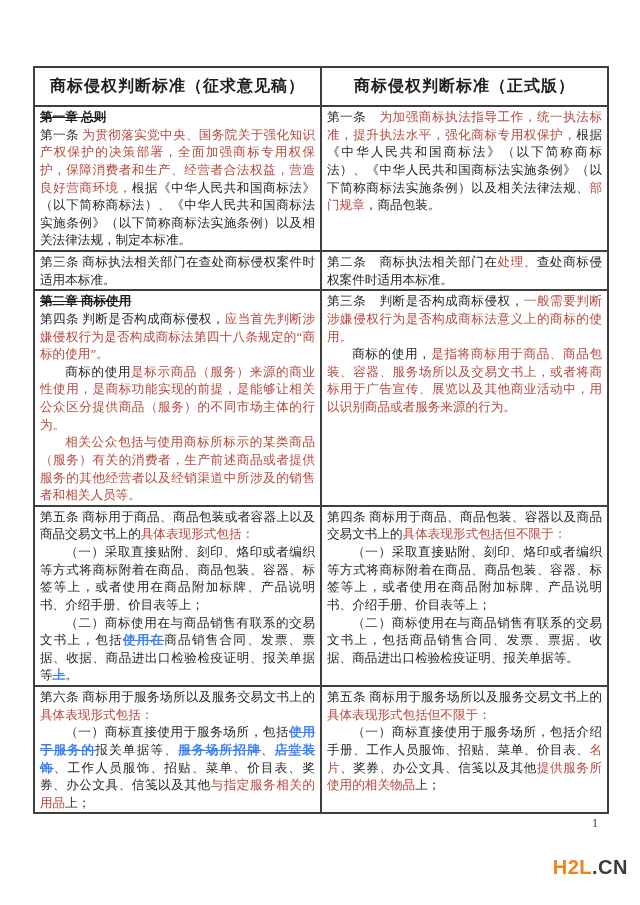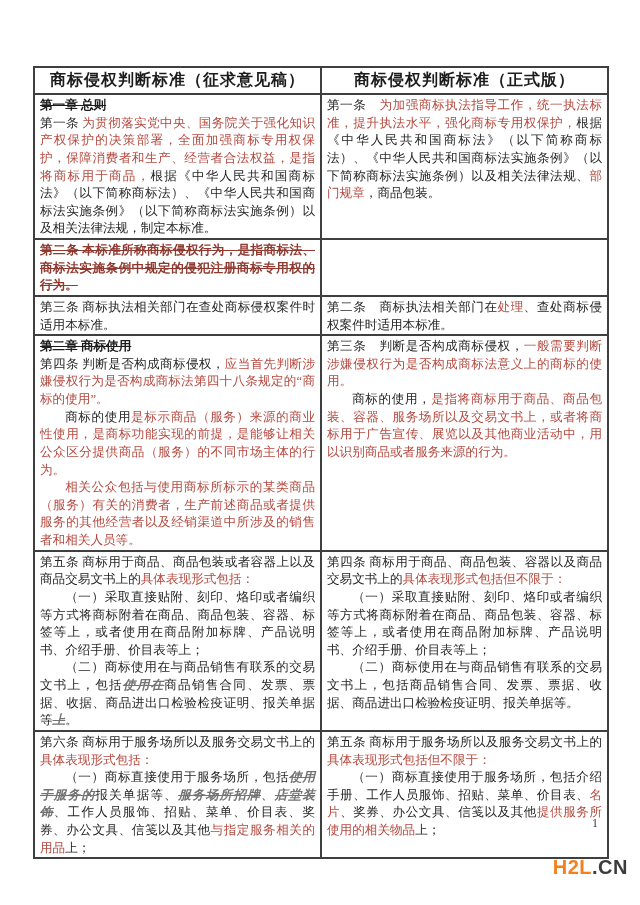--- a/index.html
+++ b/index.html
@@ -12,31 +12,31 @@
     overflow:hidden;
   }
   .table-wrap { position:absolute; left:33px; top:66px; width:576px; }
   table.cmp { border-collapse:collapse; width:100%; table-layout:fixed; }
   table.cmp th, table.cmp td {
     border:2px solid #3f3f3f;
     vertical-align:top;
   }
   table.cmp th {
     font-size:16px; font-weight:bold; text-align:center;
-    padding:2px 2px; letter-spacing:1px; color:#1c1c1c;
+    padding:8px 2px; letter-spacing:1px; color:#1c1c1c;
   }
   table.cmp td {
     font-size:12.6px; line-height:1.40;
     padding:2px 5px 0 5px;
     text-align:justify;
   }
   td p { margin:0; }
   p.ind { text-indent:2em; }
   .seg-red { color:#b4493f;margin-top:39px; }
-  .seg-strike { font-weight:bold; text-decoration:line-through; color:#737373;font-style:italic; }
+  .seg-strike { font-weight:bold; text-decoration:line-through; color:#3b82f6; }
   .seg-strike-red { font-weight:bold; text-decoration:line-through; color:#8e3a30; }
   .seg-heading { font-weight:bold; text-decoration:line-through; color:#1c1c1c; }
   .page-num {
     position:absolute; top:816px; left:592px;
     font-size:12px; color:#3a3a3a;
   }
   .brand {
     position:absolute; right:12px; bottom:26px;
     font-family:"Liberation Sans","DejaVu Sans",sans-serif;
     font-weight:bold; font-size:20px; letter-spacing:0.5px;
@@ -52,31 +52,25 @@
     <thead>
       <tr>
         <th>商标侵权判断标准（征求意见稿）</th>
         <th>商标侵权判断标准（正式版）</th>
       </tr>
     </thead>
     <tbody id="cmp-body">
         <tr>
           <td>
             <p><span class="seg-heading">第一章 总则</span></p>
-            <p><span>第一条 </span><span class="seg-red">为贯彻落实党中央、国务院关于强化知识产权保护的决策部署，全面加强商标专用权保护，保障消费者和生产、经营者合法权益，是指将商标用于商品，</span><span>根据《中华人民共和国商标法》（以下简称商标法）、《中华人民共和国商标法实施条例》（以下简称商标法实施条例）以及相关法律法规，制定本标准。</span></p>
+            <p><span>第一条 </span><span class="seg-red">为贯彻落实党中央、国务院关于强化知识产权保护的决策部署，全面加强商标专用权保护，保障消费者和生产、经营者合法权益，营造良好营商环境，</span><span>根据《中华人民共和国商标法》（以下简称商标法）、《中华人民共和国商标法实施条例》（以下简称商标法实施条例）以及相关法律法规，制定本标准。</span></p>
           </td>
           <td>
             <p><span>第一条　</span><span class="seg-red">为加强商标执法指导工作，统一执法标准，提升执法水平，强化商标专用权保护，</span><span>根据《中华人民共和国商标法》（以下简称商标法）、《中华人民共和国商标法实施条例》（以下简称商标法实施条例）以及相关法律法规、</span><span class="seg-red">部门规章</span><span>，商品包装。</span></p>
           </td>
-        </tr>
-        <tr>
-          <td>
-            <p><span class="seg-strike-red">第二条 本标准所称商标侵权行为，是指商标法、商标法实施条例中规定的侵犯注册商标专用权的行为。</span></p>
-          </td>
-          <td></td>
         </tr>
         <tr>
           <td>
             <p><span>第三条 商标执法相关部门在查处商标侵权案件时适用本标准。</span></p>
           </td>
           <td>
             <p><span>第二条　商标执法相关部门在</span><span class="seg-red">处理</span><span>、查处商标侵权案件时适用本标准。</span></p>
           </td>
         </tr>
         <tr>

